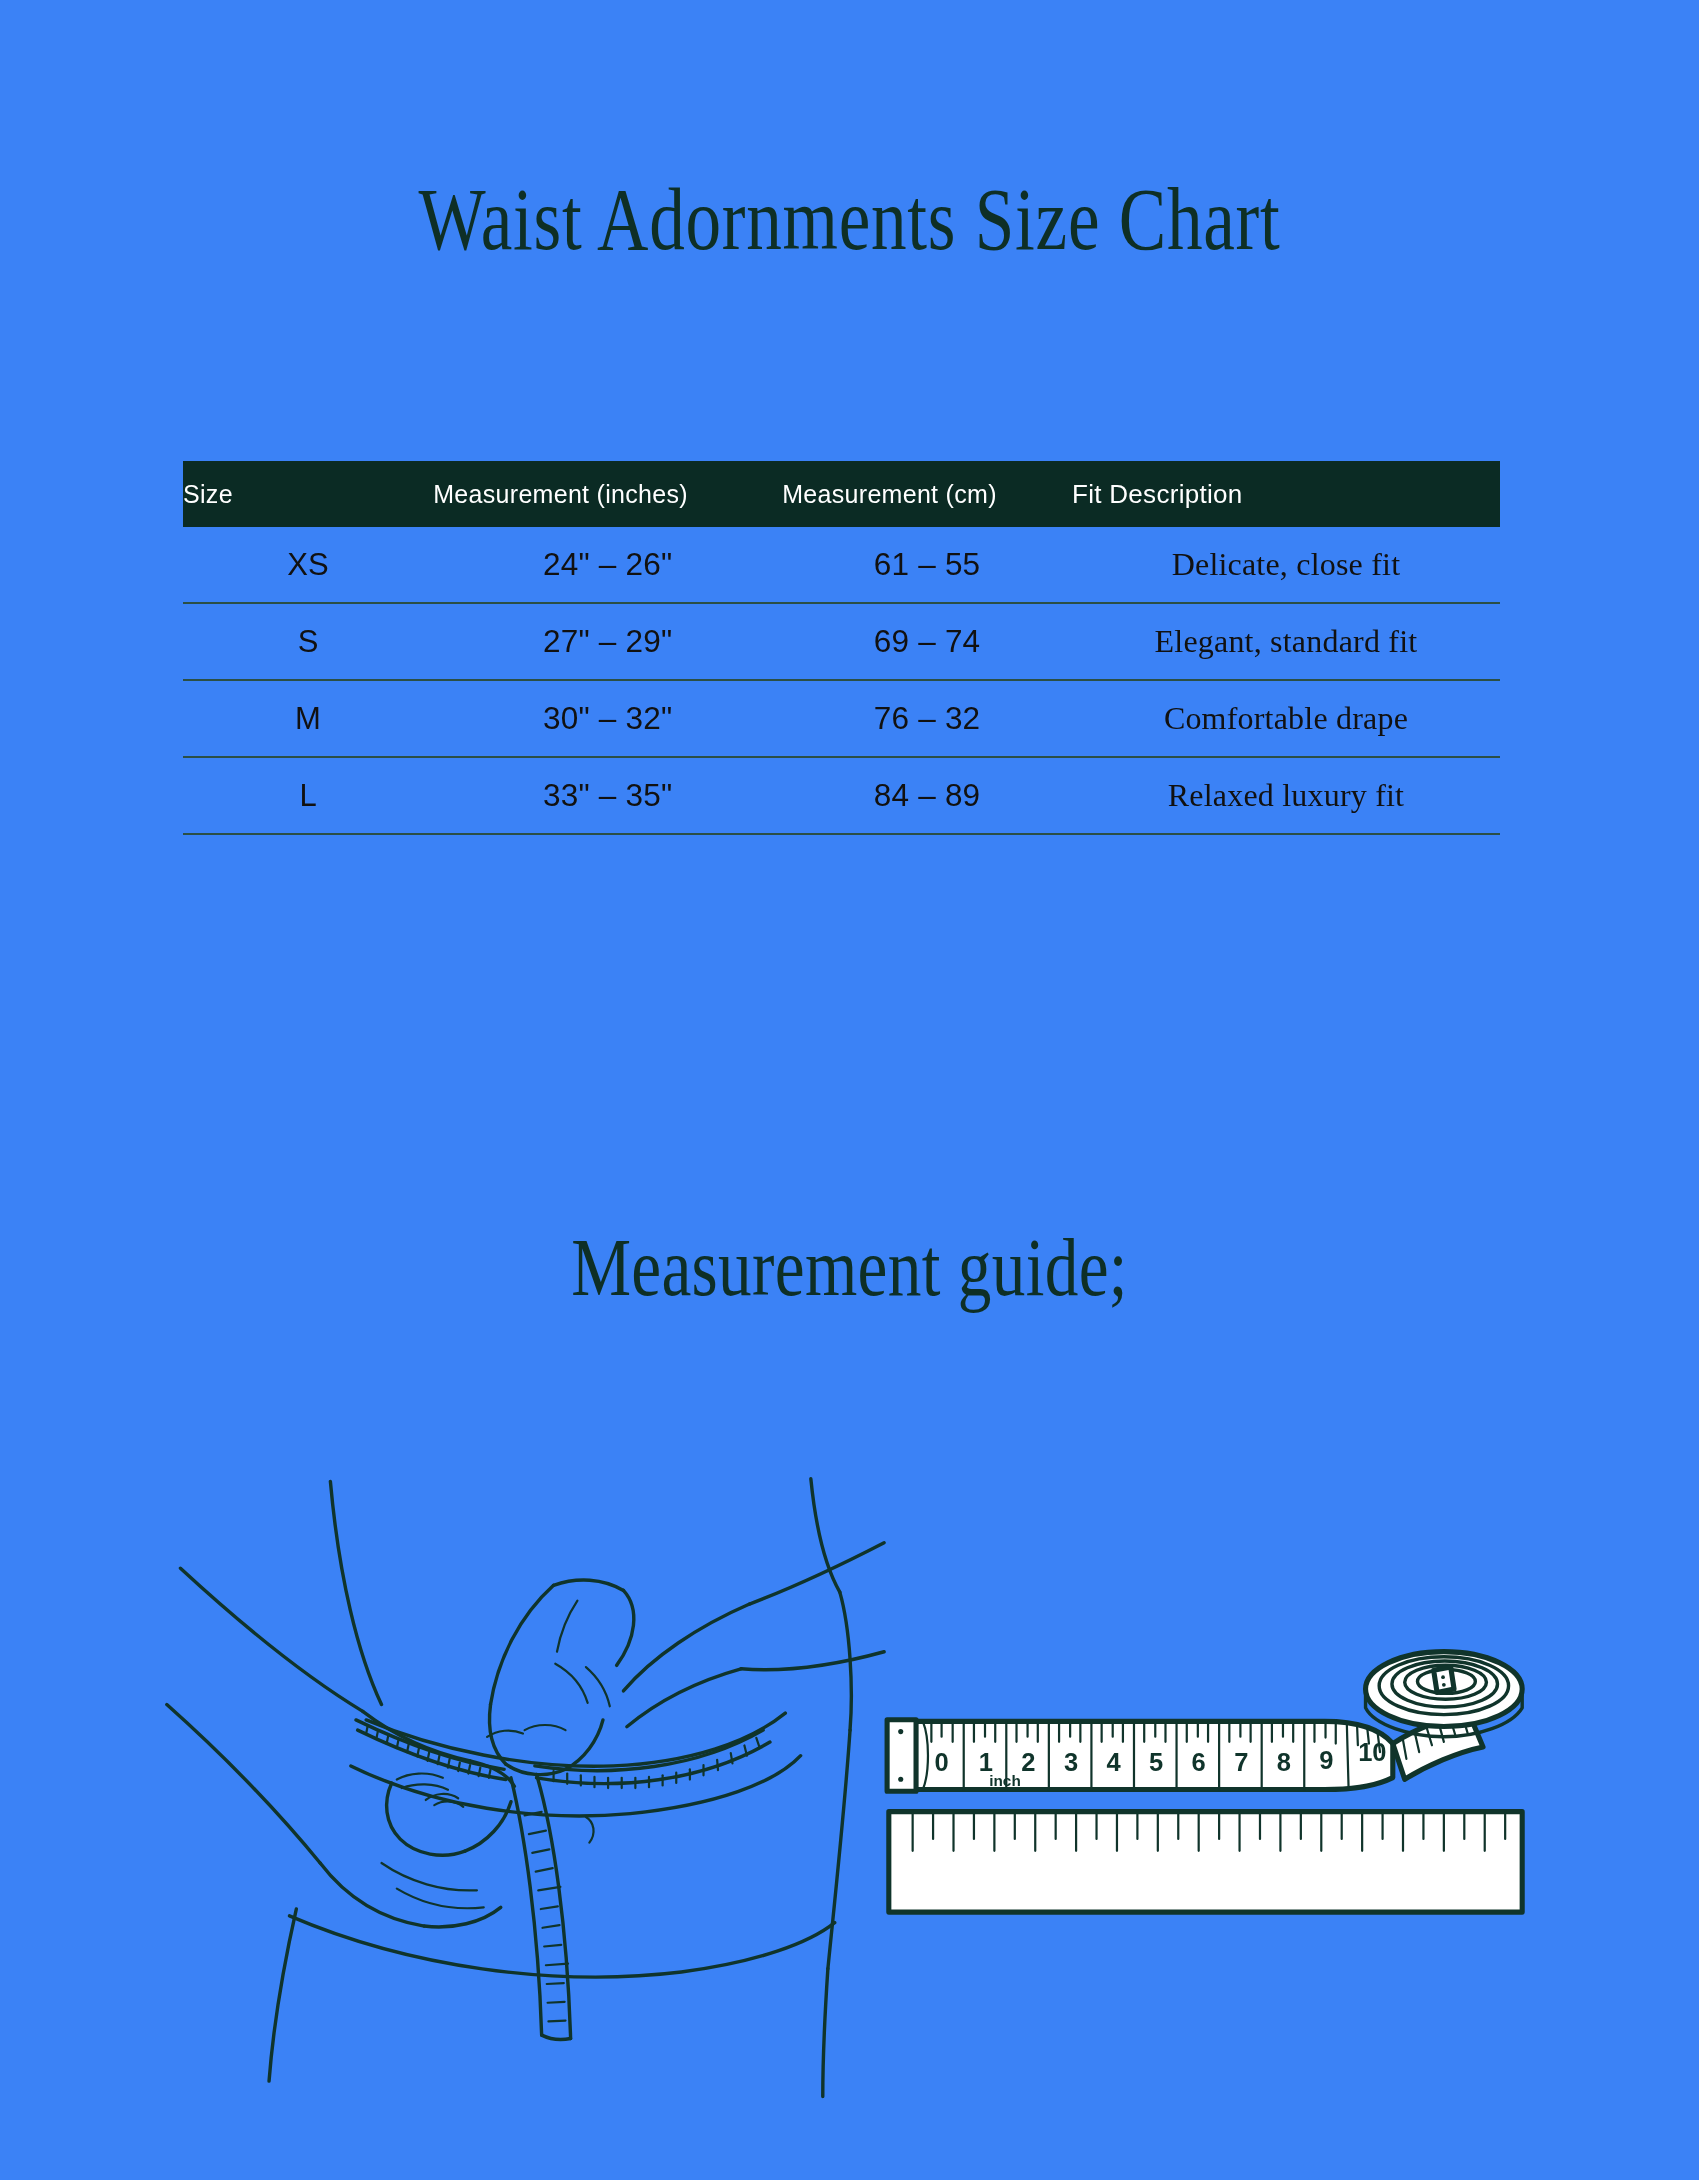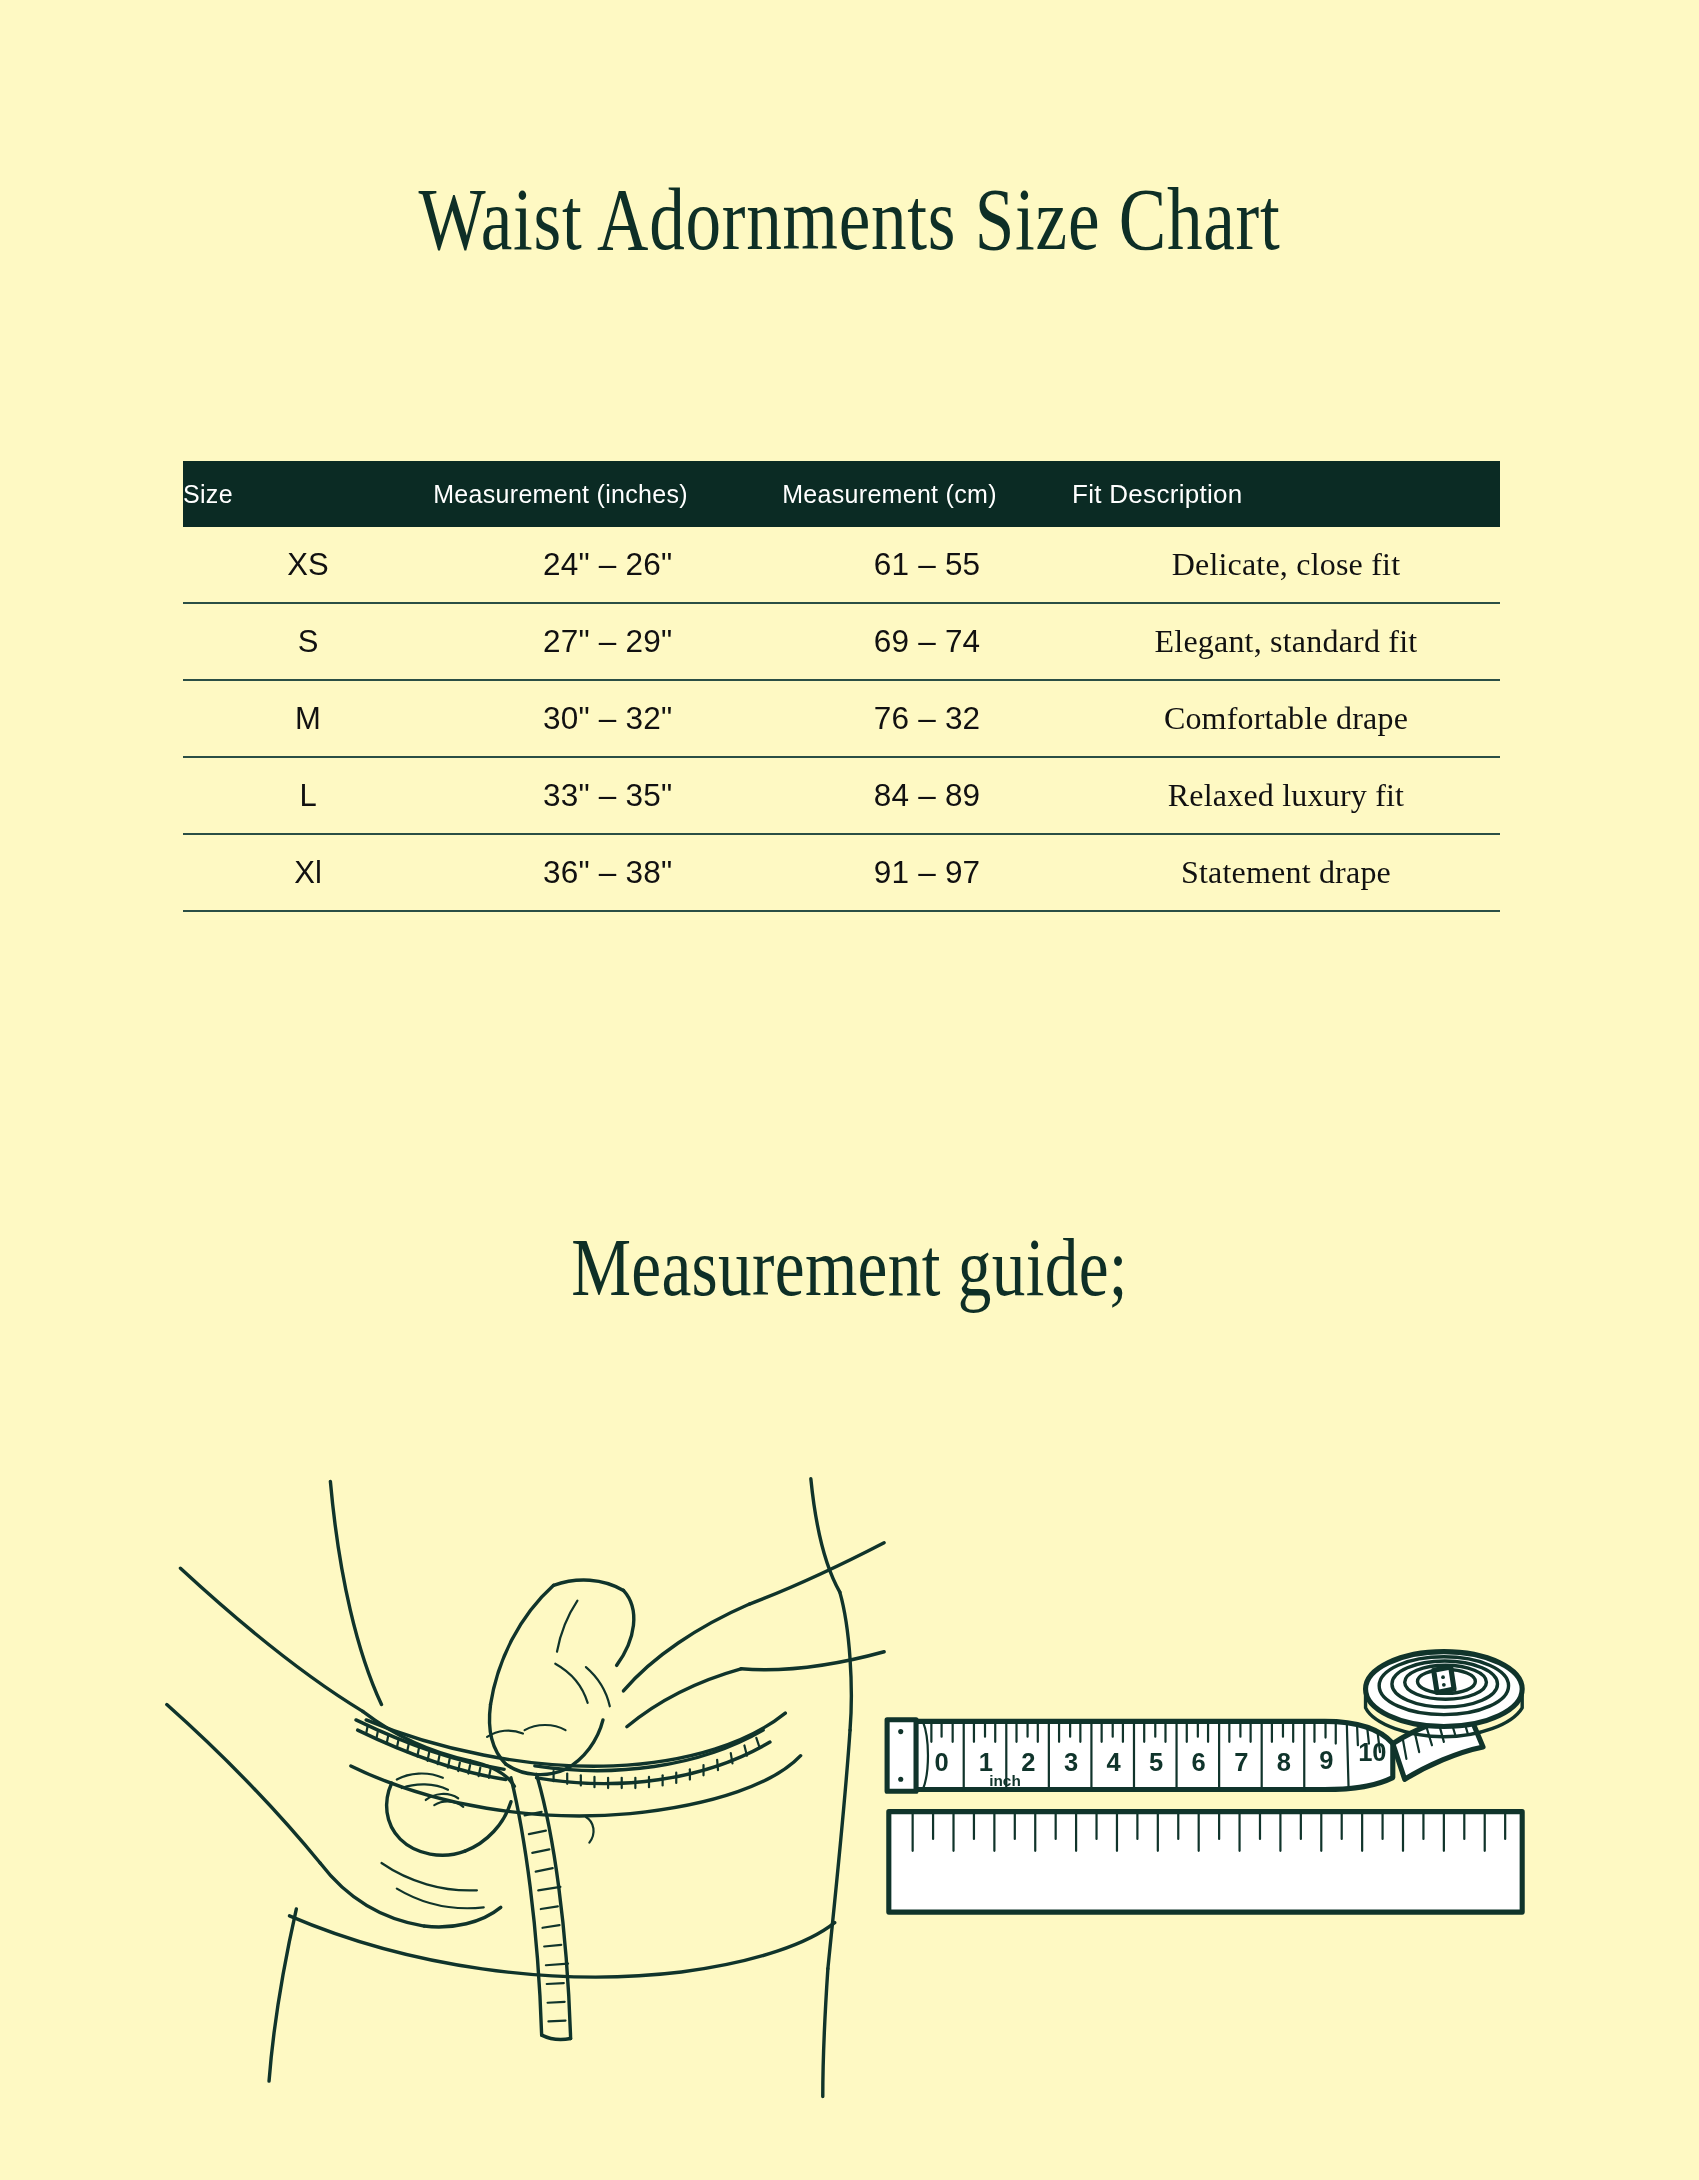--- a/index.html
+++ b/index.html
@@ -4,21 +4,21 @@
 <style>
   html, body {
     margin: 0;
     padding: 0;
     background: #ffffff;
   }
   .page {
     position: relative;
     width: 1699px;
     height: 2181px;
-    background: #fef9c3;
+    background: #3b82f6;
     overflow: hidden;
     font-family: "Liberation Sans", sans-serif;
   }
 
   
   .main-title {
     position: absolute;
     left: 0;
     top: 175px;
     width: 1699px;
@@ -181,26 +181,20 @@
           <td>30" – 32"</td>
           <td>76 – 32</td>
           <td class="c-fit">Comfortable drape</td>
         </tr>
         <tr>
           <td class="c-size">L</td>
           <td>33" – 35"</td>
           <td>84 – 89</td>
           <td class="c-fit">Relaxed luxury fit</td>
         </tr>
-        <tr>
-          <td class="c-size">Xl</td>
-          <td>36" – 38"</td>
-          <td>91 – 97</td>
-          <td class="c-fit">Statement drape</td>
-        </tr>
       </tbody>
     </table>
   </div>
 
   <div class="guide-title">Measurement guide;</div>
 
   <div class="illustration">
 
     <div class="waist-figure">
       <svg viewBox="0 0 860 790" width="733" height="673">

